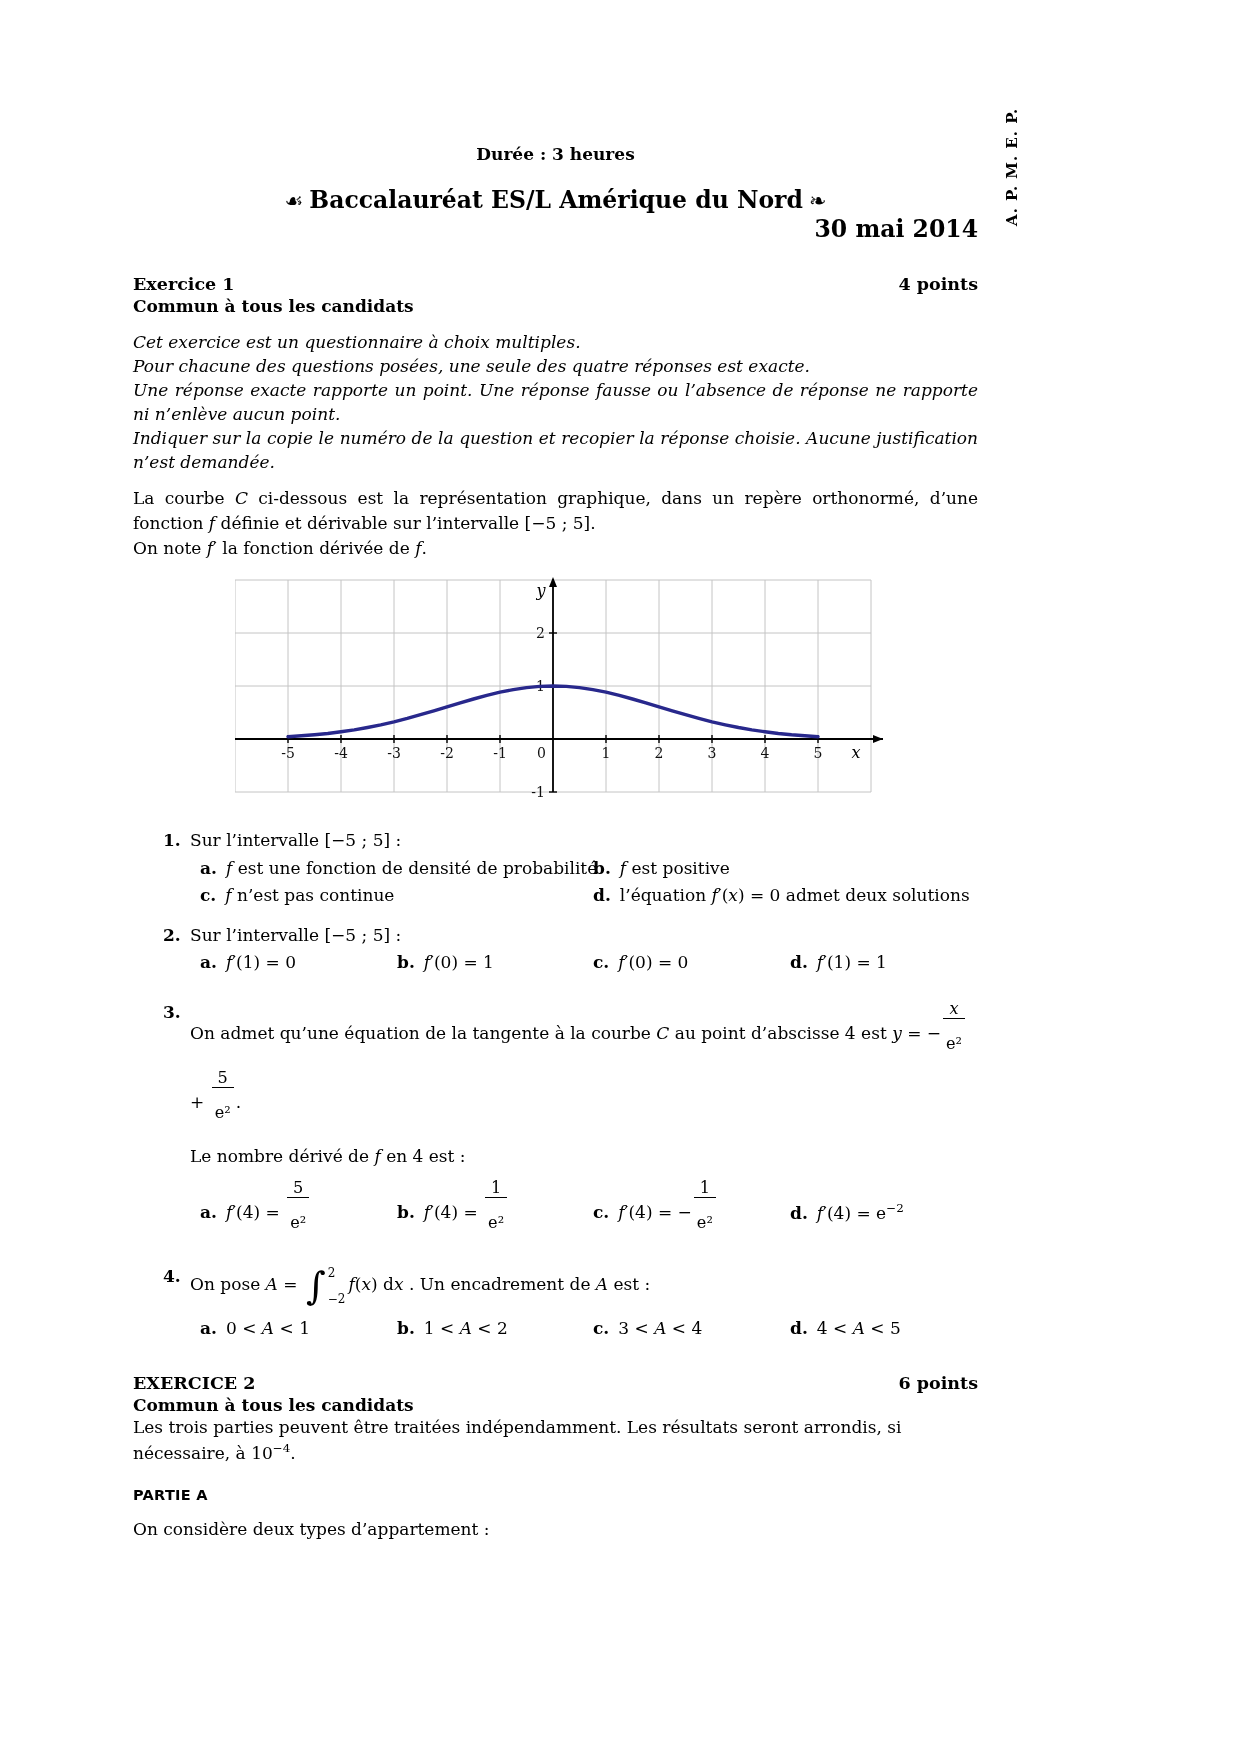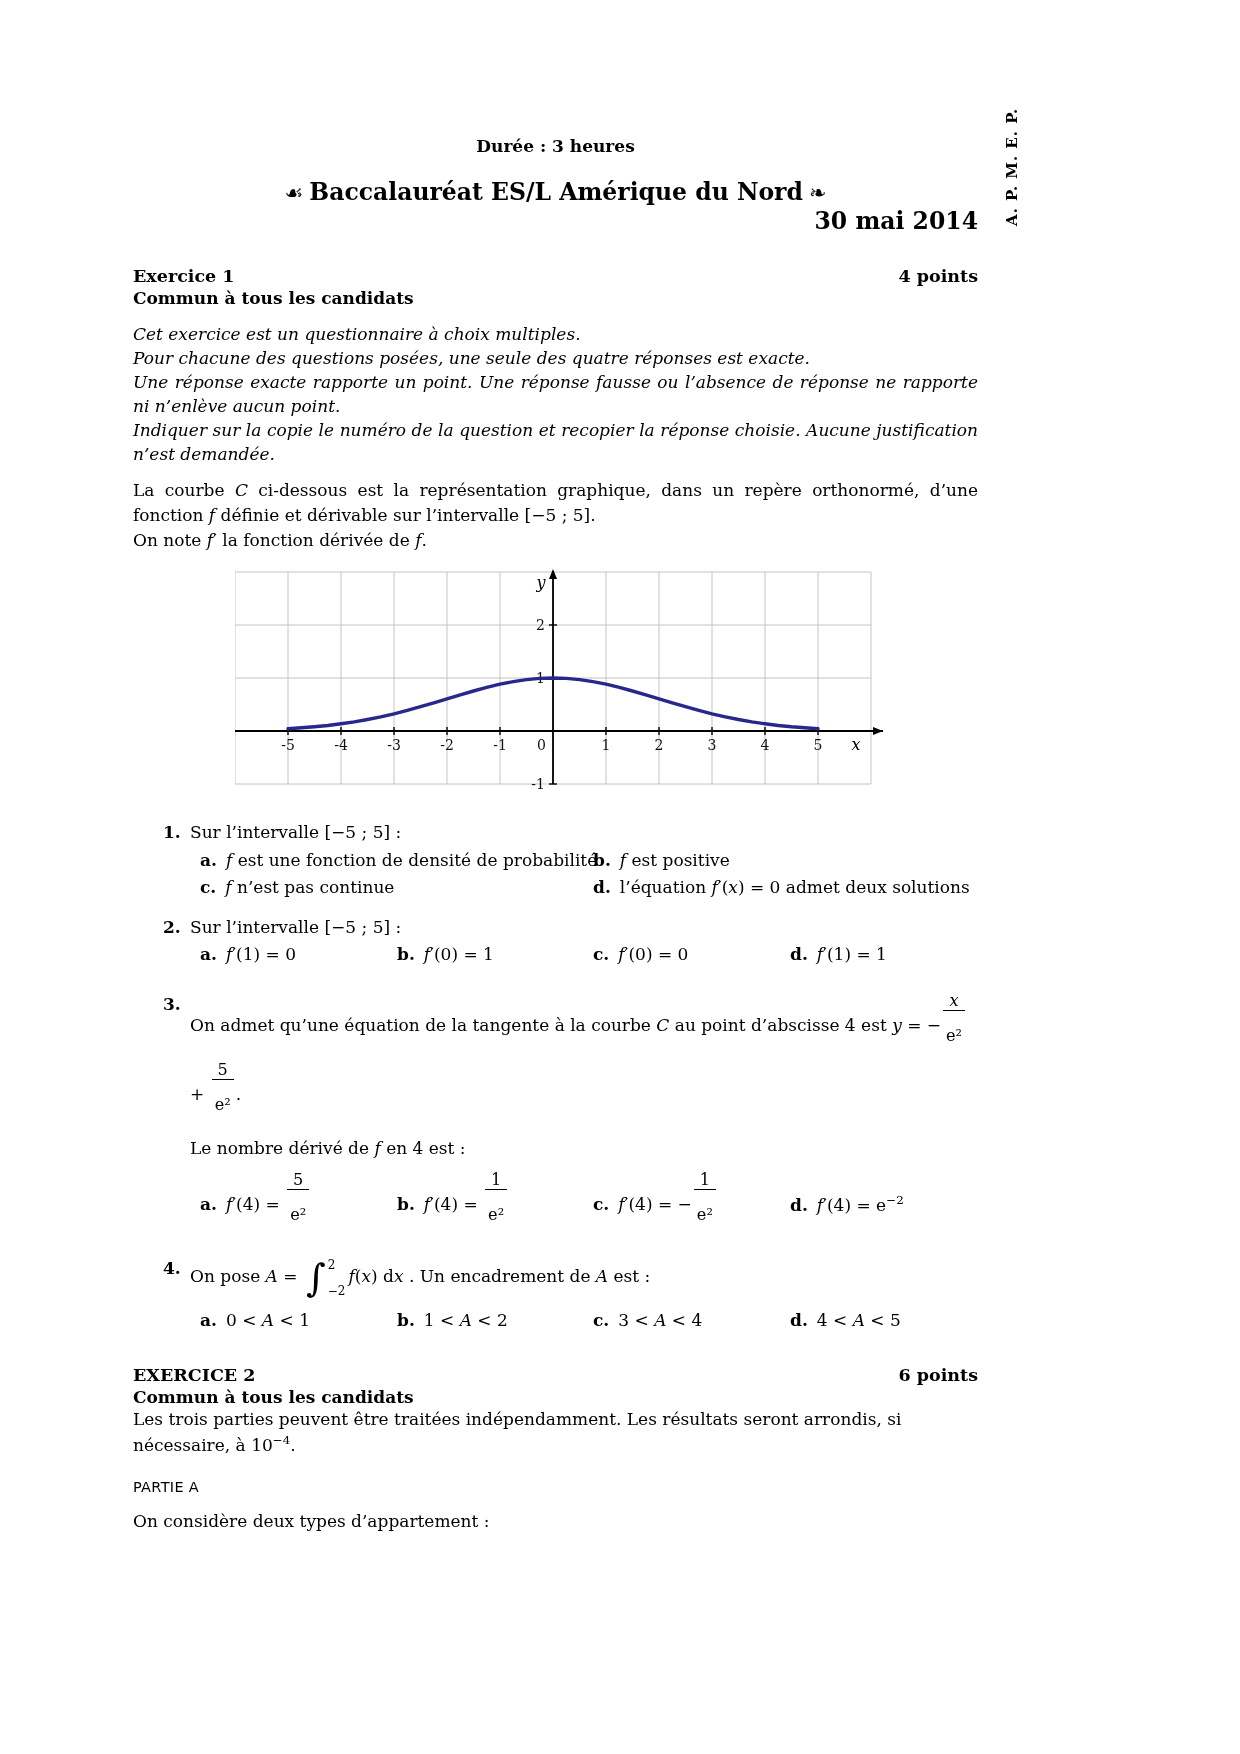--- a/index.html
+++ b/index.html
@@ -1,18 +1,18 @@
 <!DOCTYPE html>
 <html lang="fr"><head>
 <meta charset="utf-8">
 <style>
   html,body{margin:0;padding:0;background:#ffffff;}
   .page{position:relative;width:1240px;height:1754px;background:#fff;overflow:hidden;
         font-family:"DejaVu Serif","Liberation Serif",serif;color:#000;font-size:17px;}
-  .content{position:absolute;left:133px;top:0;width:845px;}
+  .content{position:absolute;left:133px;top:8px;width:845px;}
   .center{text-align:center;}
   .it{font-style:italic;}
   .just{text-align:justify;}
   .duree{margin-top:136px;font-weight:bold;font-size:17px;}
   .title{margin-top:22px;font-weight:bold;font-size:23.5px;line-height:1.25;}
   .date{font-weight:bold;font-size:23.5px;line-height:1.2;text-align:right;}
   .orn{font-weight:normal;font-size:21px;padding:0 6px;}
   .watermark{position:absolute;left:957px;top:162px;width:110px;text-align:center;
              transform:rotate(-90deg);font-weight:bold;font-size:15px;letter-spacing:1px;white-space:nowrap;}
   .exhead{display:flex;justify-content:space-between;font-weight:bold;font-size:17.5px;}
@@ -42,21 +42,21 @@
   .olab{font-weight:bold;margin-right:9px;}
   .opt{white-space:nowrap;}
   
   .frac{display:inline-block;vertical-align:middle;text-align:center;font-size:0.95em;line-height:1.12;margin:0 2px;}
   .fn{display:block;padding:0 3px;}
   .fd{display:block;padding:16px 3px;border-top:1.2px solid #000;}
   .sup{font-size:0.7em;vertical-align:0.55em;}
   .intw{display:inline-flex;align-items:center;vertical-align:middle;margin:0 3px;}
   .ig{font-size:38px;line-height:0.95;}
   .il{display:inline-flex;flex-direction:column;justify-content:space-between;height:44px;font-size:12px;margin-left:2px;}
-  .partlabel{margin-top:22px;font-family:"DejaVu Sans","Liberation Sans",sans-serif;font-weight:normal;font-size:14.5px;letter-spacing:0.3px;}
+  .partlabel{margin-top:22px;font-family:"DejaVu Sans","Liberation Sans",sans-serif;font-weight:bold;font-size:14.5px;letter-spacing:0.3px;}
 </style>
 </head>
 <body>
 
 <div class="page">
 
   <div class="watermark">A. P. M. E. P.</div>
 
   <div class="content">
 

